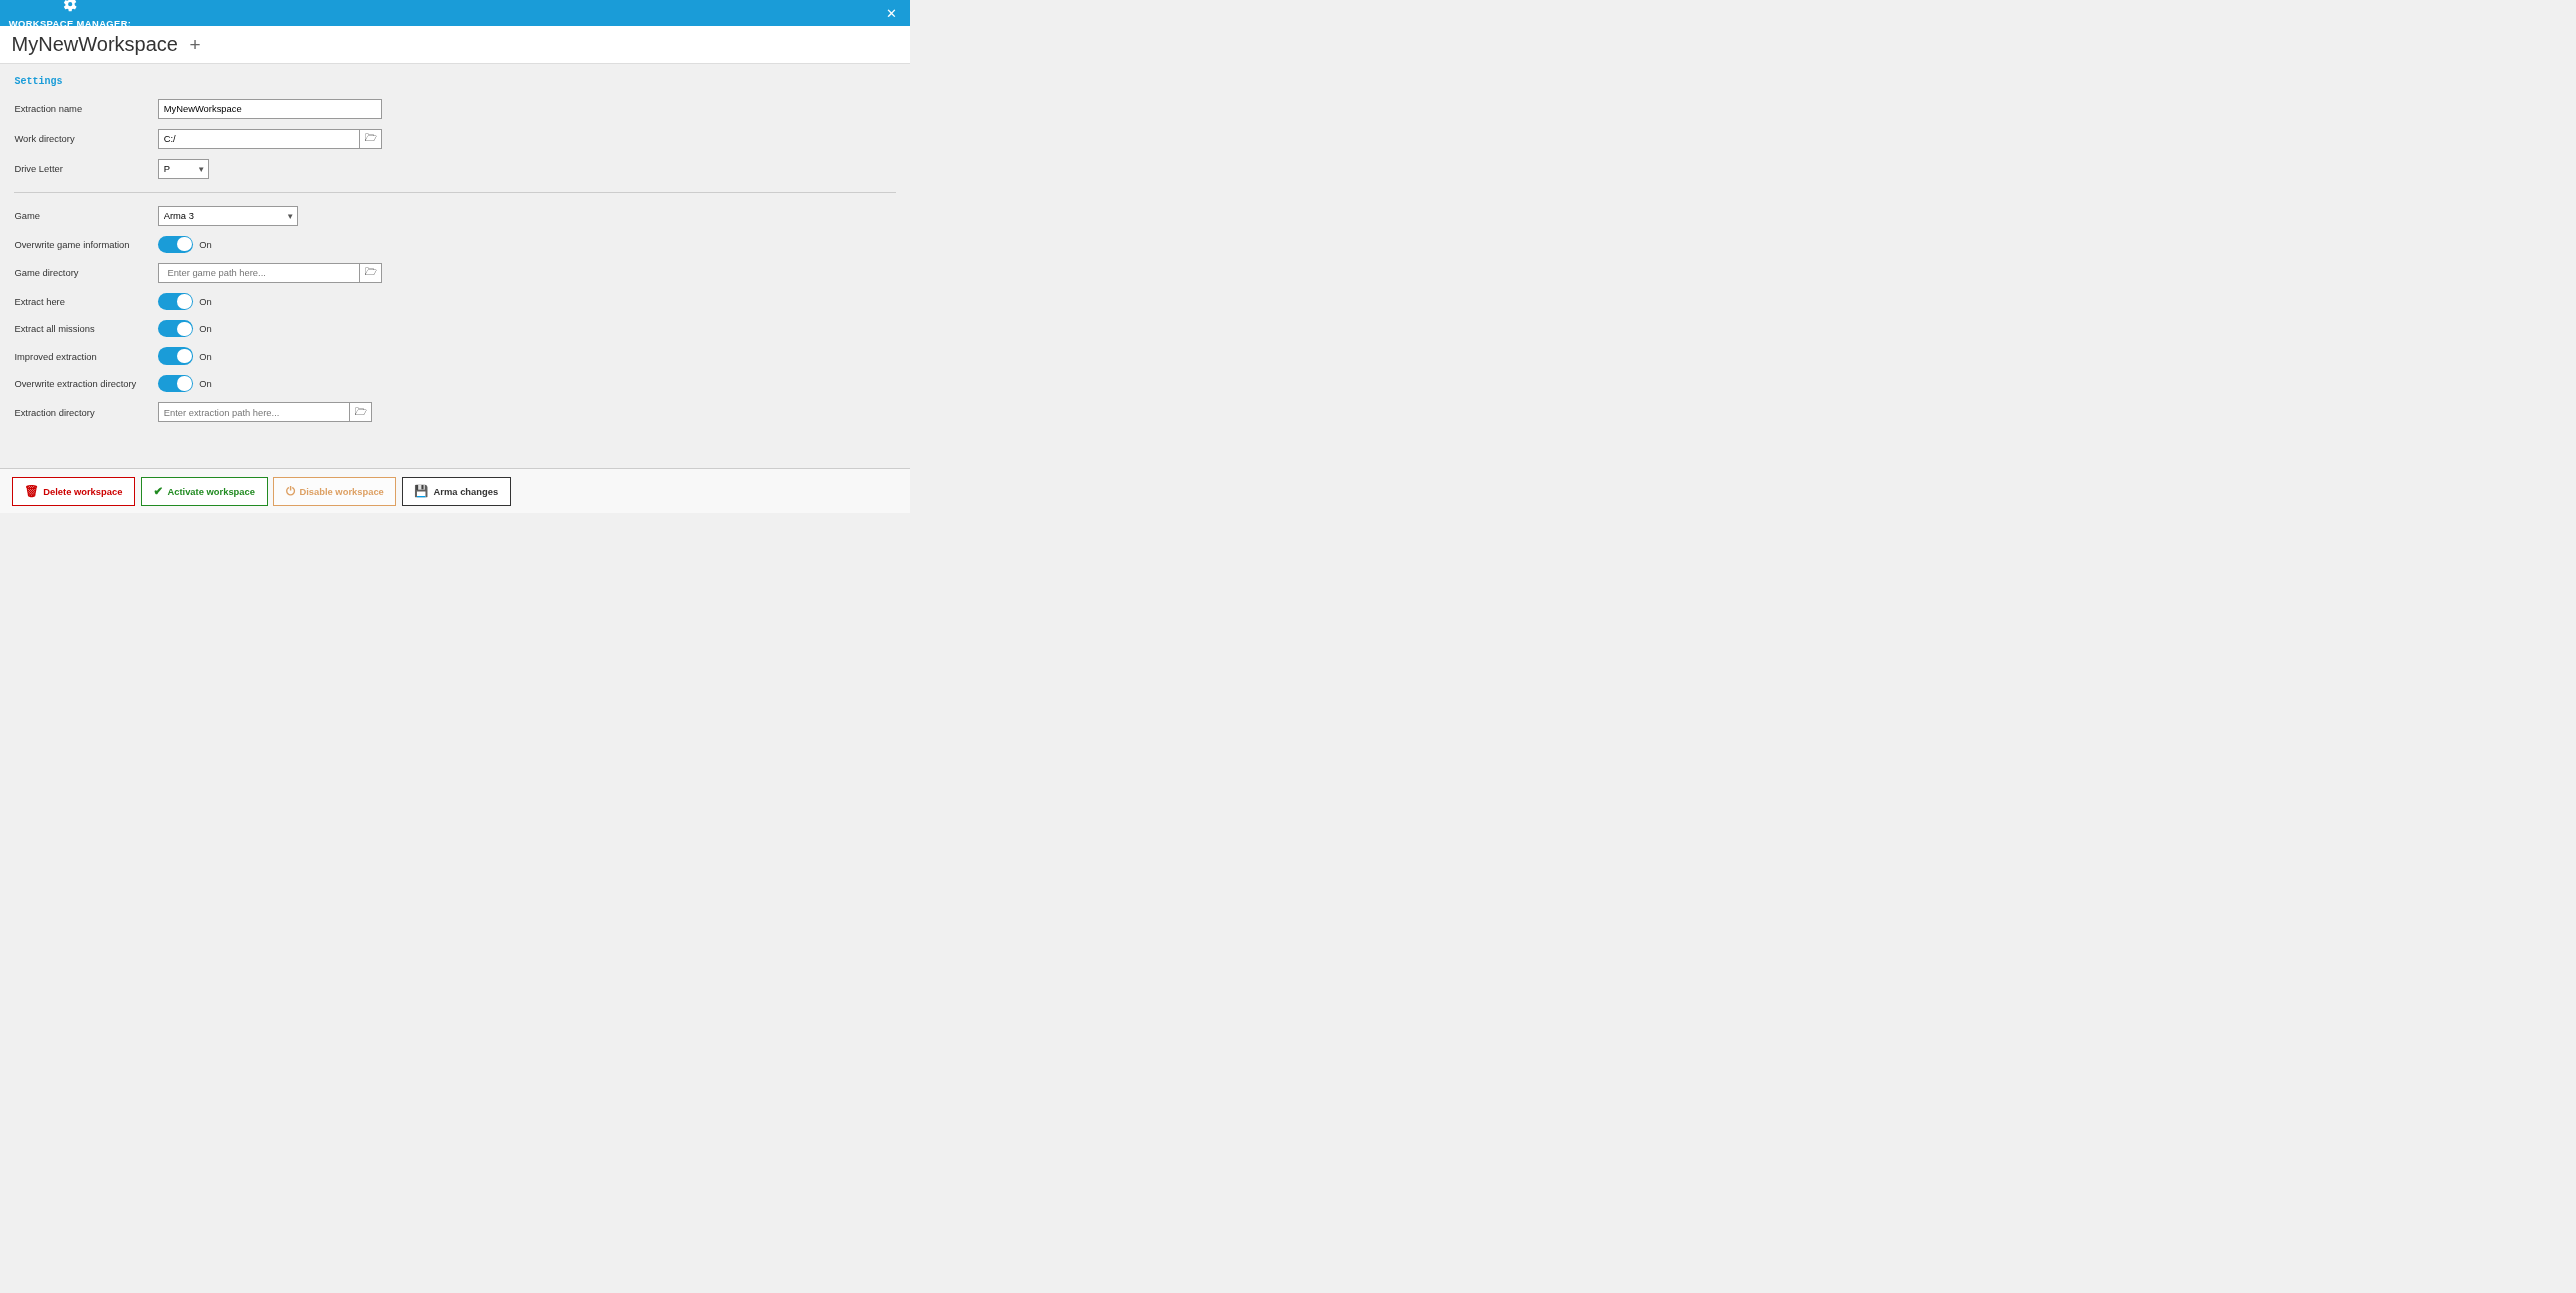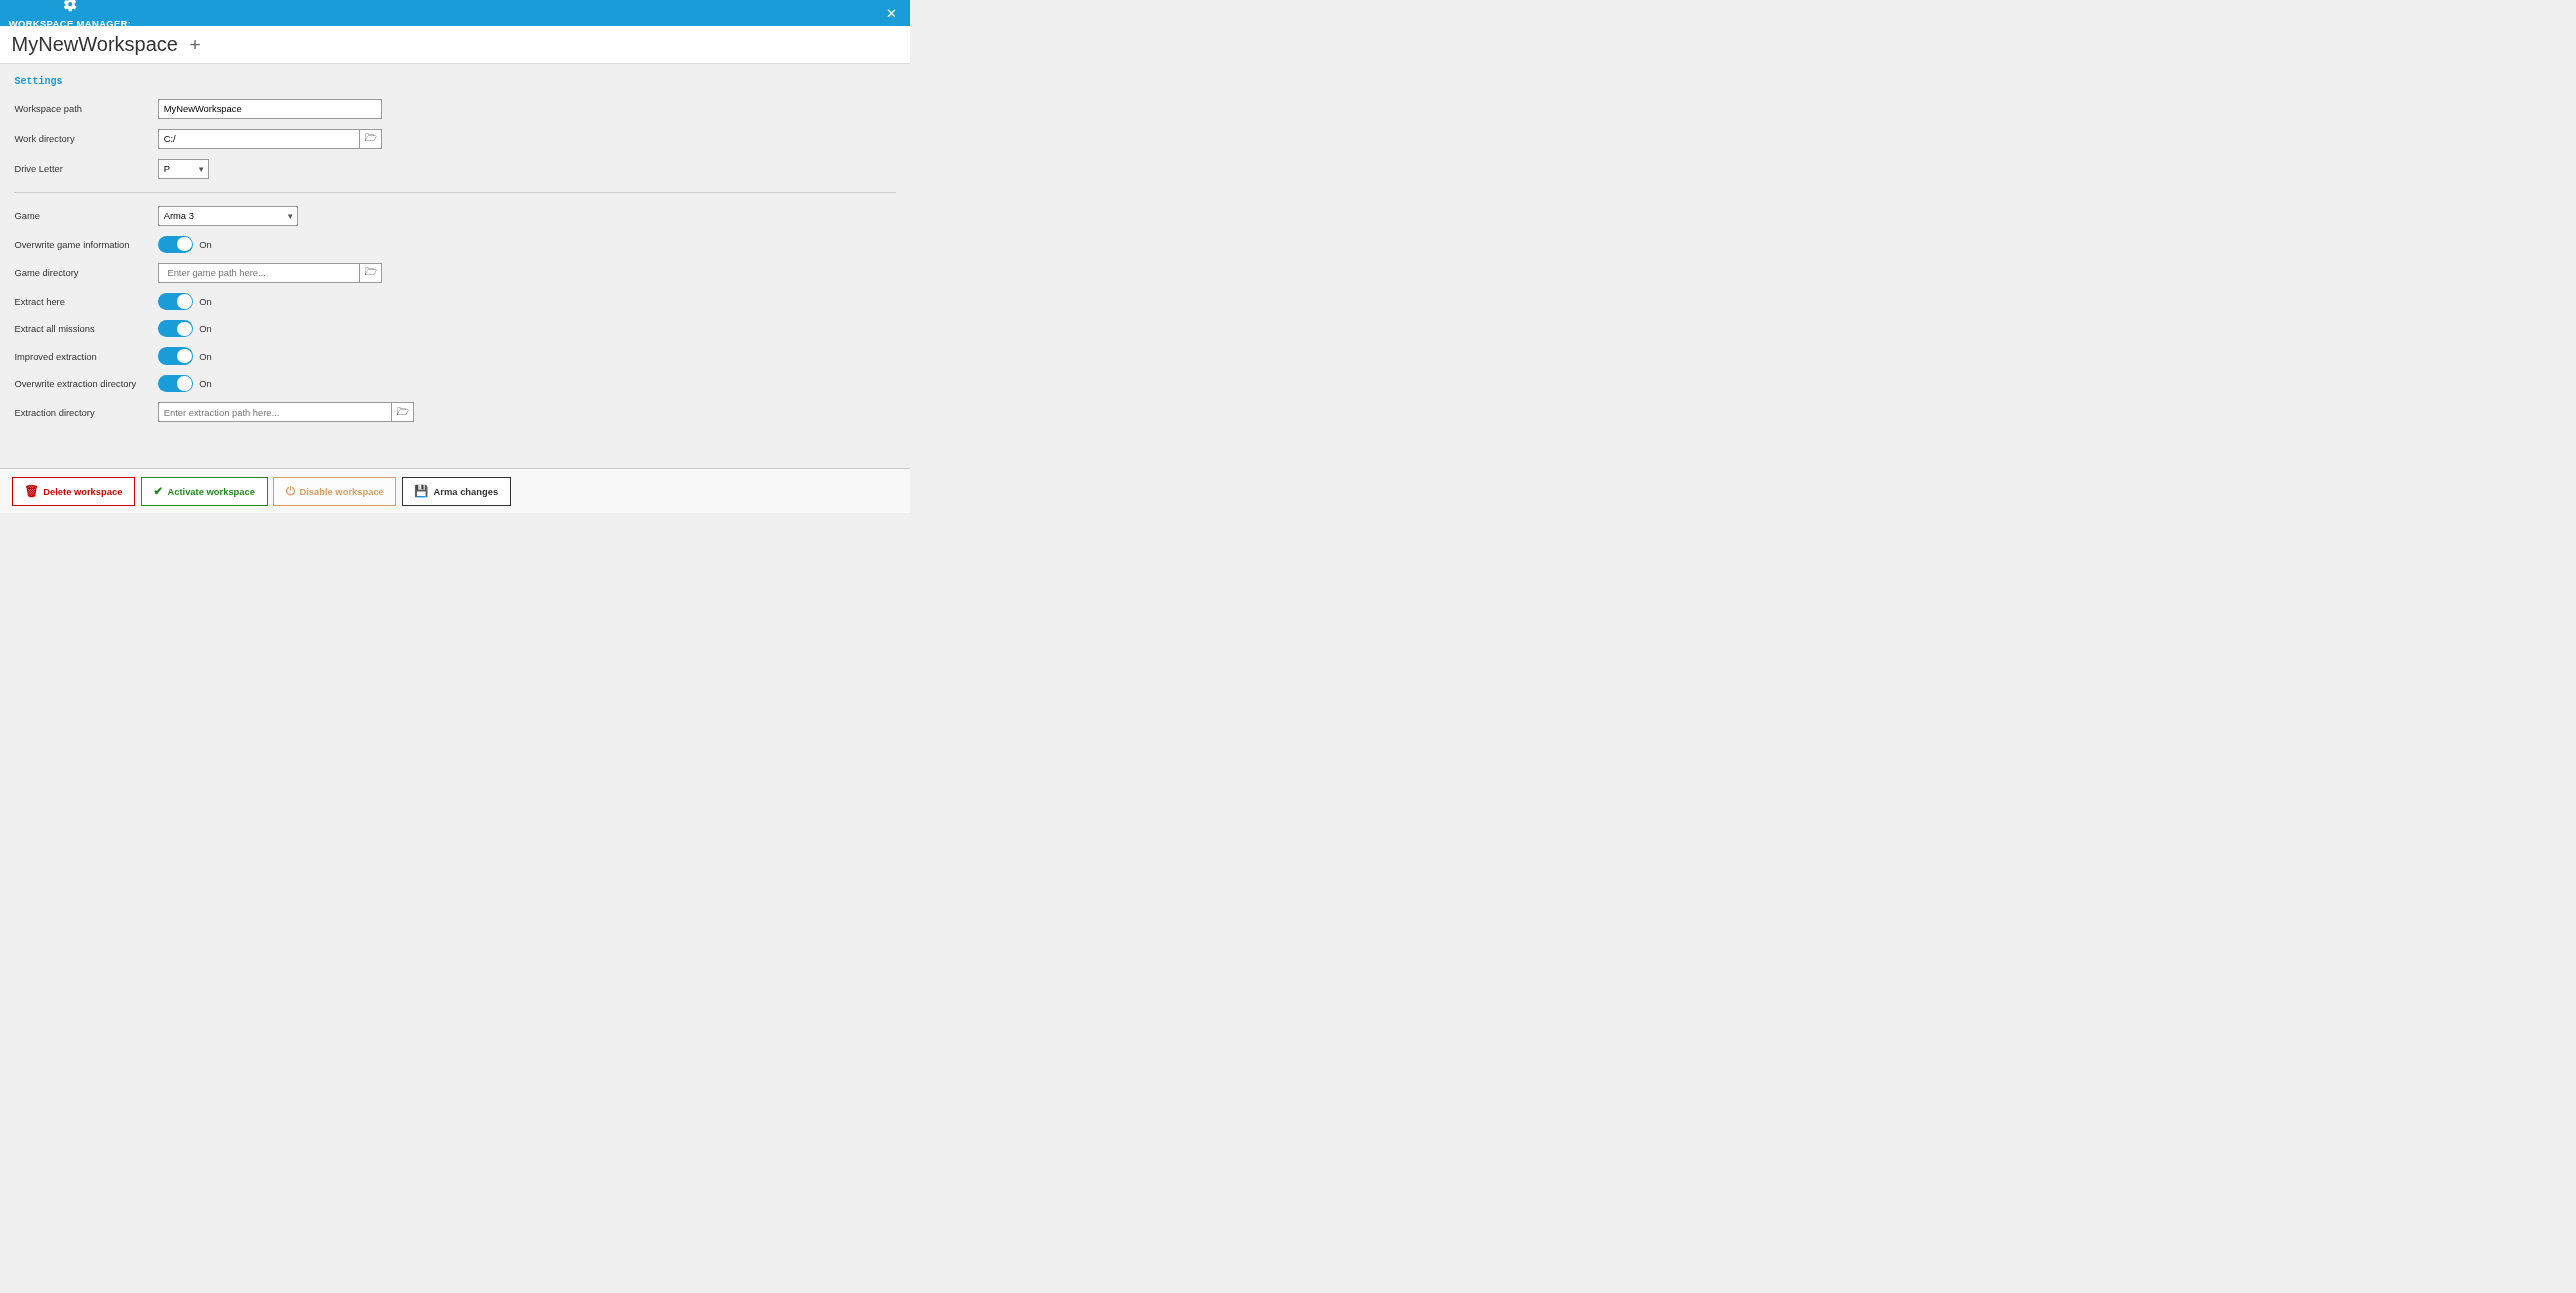--- a/index.html
+++ b/index.html
@@ -261,21 +261,21 @@
 
 <div class="workspace-header">
   <span class="workspace-title">MyNewWorkspace</span>
   <button class="add-btn">+</button>
 </div>
 
 <div class="content">
   <div class="section-title">Settings</div>
 
   <div class="form-group">
-    <span class="form-label">Workspace path</span>
+    <span class="form-label">Extraction name</span>
     <input type="text" class="form-input form-input-wide" value="MyNewWorkspace" style="">
   </div>
 
   <div class="form-group">
     <span class="form-label">Work directory</span>
     <div class="input-with-btn">
       <input type="text" class="form-input" style="width: 202px;" value="C:/">
       <button class="folder-btn">🗁</button>
     </div>
   </div>
@@ -368,21 +368,21 @@
 
         <span class="toggle-slider"></span>
       </label>
       <span class="toggle-label">On</span>
     </div>
   </div>
 
   <div class="form-group">
     <span class="form-label">Extraction directory</span>
     <div class="input-with-btn">
-      <input type="text" class="form-input" style="width: 234px;" placeholder="Enter extraction path here...">
+      <input type="text" class="form-input" style="width: 192px;" placeholder="Enter extraction path here...">
       <button class="folder-btn">🗁</button>
     </div>
   </div>
 </div>
 
 <div class="bottom-bar">
   <button class="btn btn-delete">
     <span class="btn-icon">🗑</span>
     <span>Delete workspace</span>
   </button>

